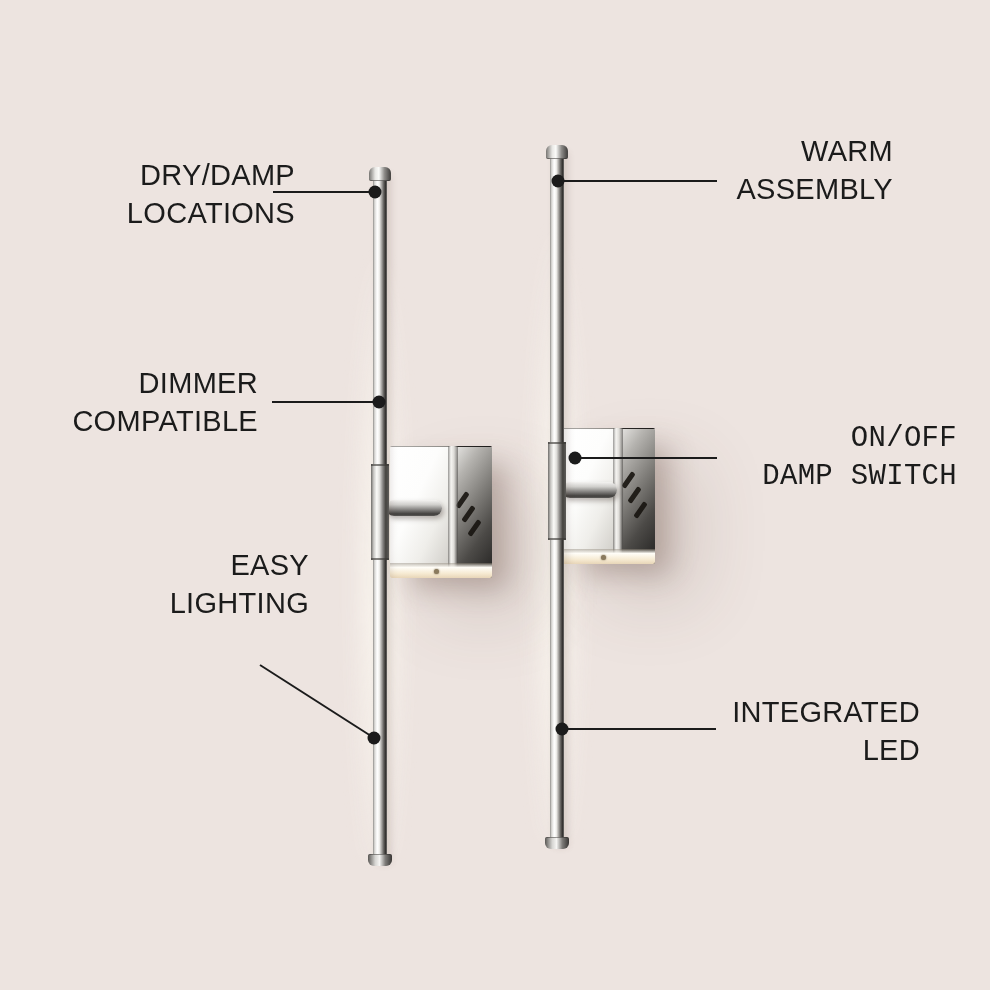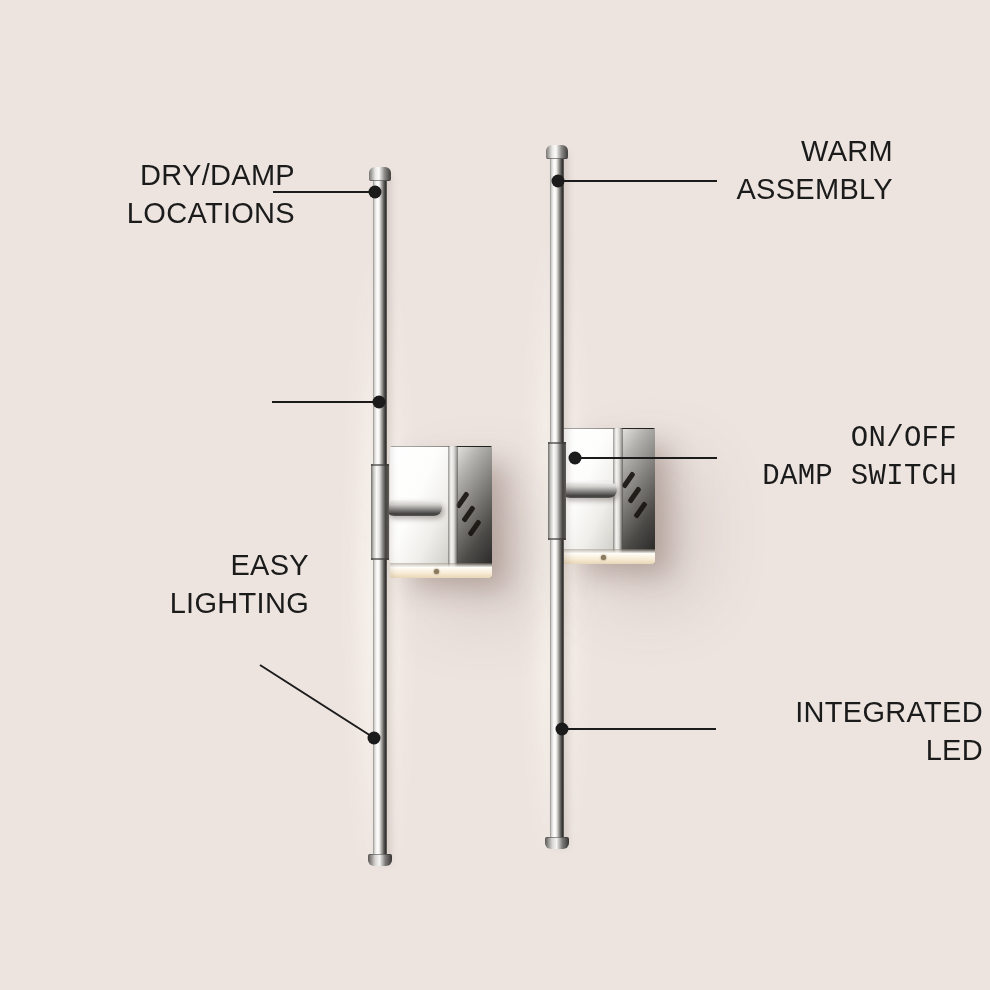--- a/index.html
+++ b/index.html
@@ -14,21 +14,21 @@
     font-size:29px;line-height:38px;font-weight:400;
     letter-spacing:.3px;color:#1b1b1b;text-align:right;
     white-space:nowrap;
   }
   .callout span{display:block;}
   .c-drydamp{left:50px;top:156px;width:245px;}
   .c-warm{left:693px;top:132px;width:200px;}
   .c-dimmer{left:48px;top:364px;width:210px;}
   .c-switch{left:722px;top:420px;width:235px;font-family:Liberation Mono, monospace;}
   .c-easy{left:109px;top:546px;width:200px;}
-  .c-led{left:778px;top:693px;width:205px;}
+  .c-led{left:715px;top:693px;width:205px;}
 
   
   .leaders{position:absolute;left:0;top:0;width:990px;height:990px;z-index:30;pointer-events:none;}
 
   
   .wall-glow{
     position:absolute;border-radius:30px;filter:blur(9px);opacity:.85;
     background:radial-gradient(48% 52% at 50% 58%, rgba(255,252,244,.95) 0%, rgba(255,252,244,.45) 55%, rgba(255,252,244,0) 100%);
   }
   .glow-left{left:349px;top:200px;width:60px;height:660px;}
@@ -185,20 +185,24 @@
   </svg>
 
   <div class="callout c-drydamp">
     <span>DRY/DAMP</span>
     <span>LOCATIONS</span>
   </div>
   <div class="callout c-warm">
     <span>WARM</span>
     <span>ASSEMBLY</span>
   </div>
+  <div class="callout c-dimmer">
+    <span>DIMMER</span>
+    <span>COMPATIBLE</span>
+  </div>
   <div class="callout c-switch">
     <span>ON/OFF</span>
     <span>DAMP SWITCH</span>
   </div>
   <div class="callout c-easy">
     <span>EASY</span>
     <span>LIGHTING</span>
   </div>
   <div class="callout c-led">
     <span>INTEGRATED</span>

